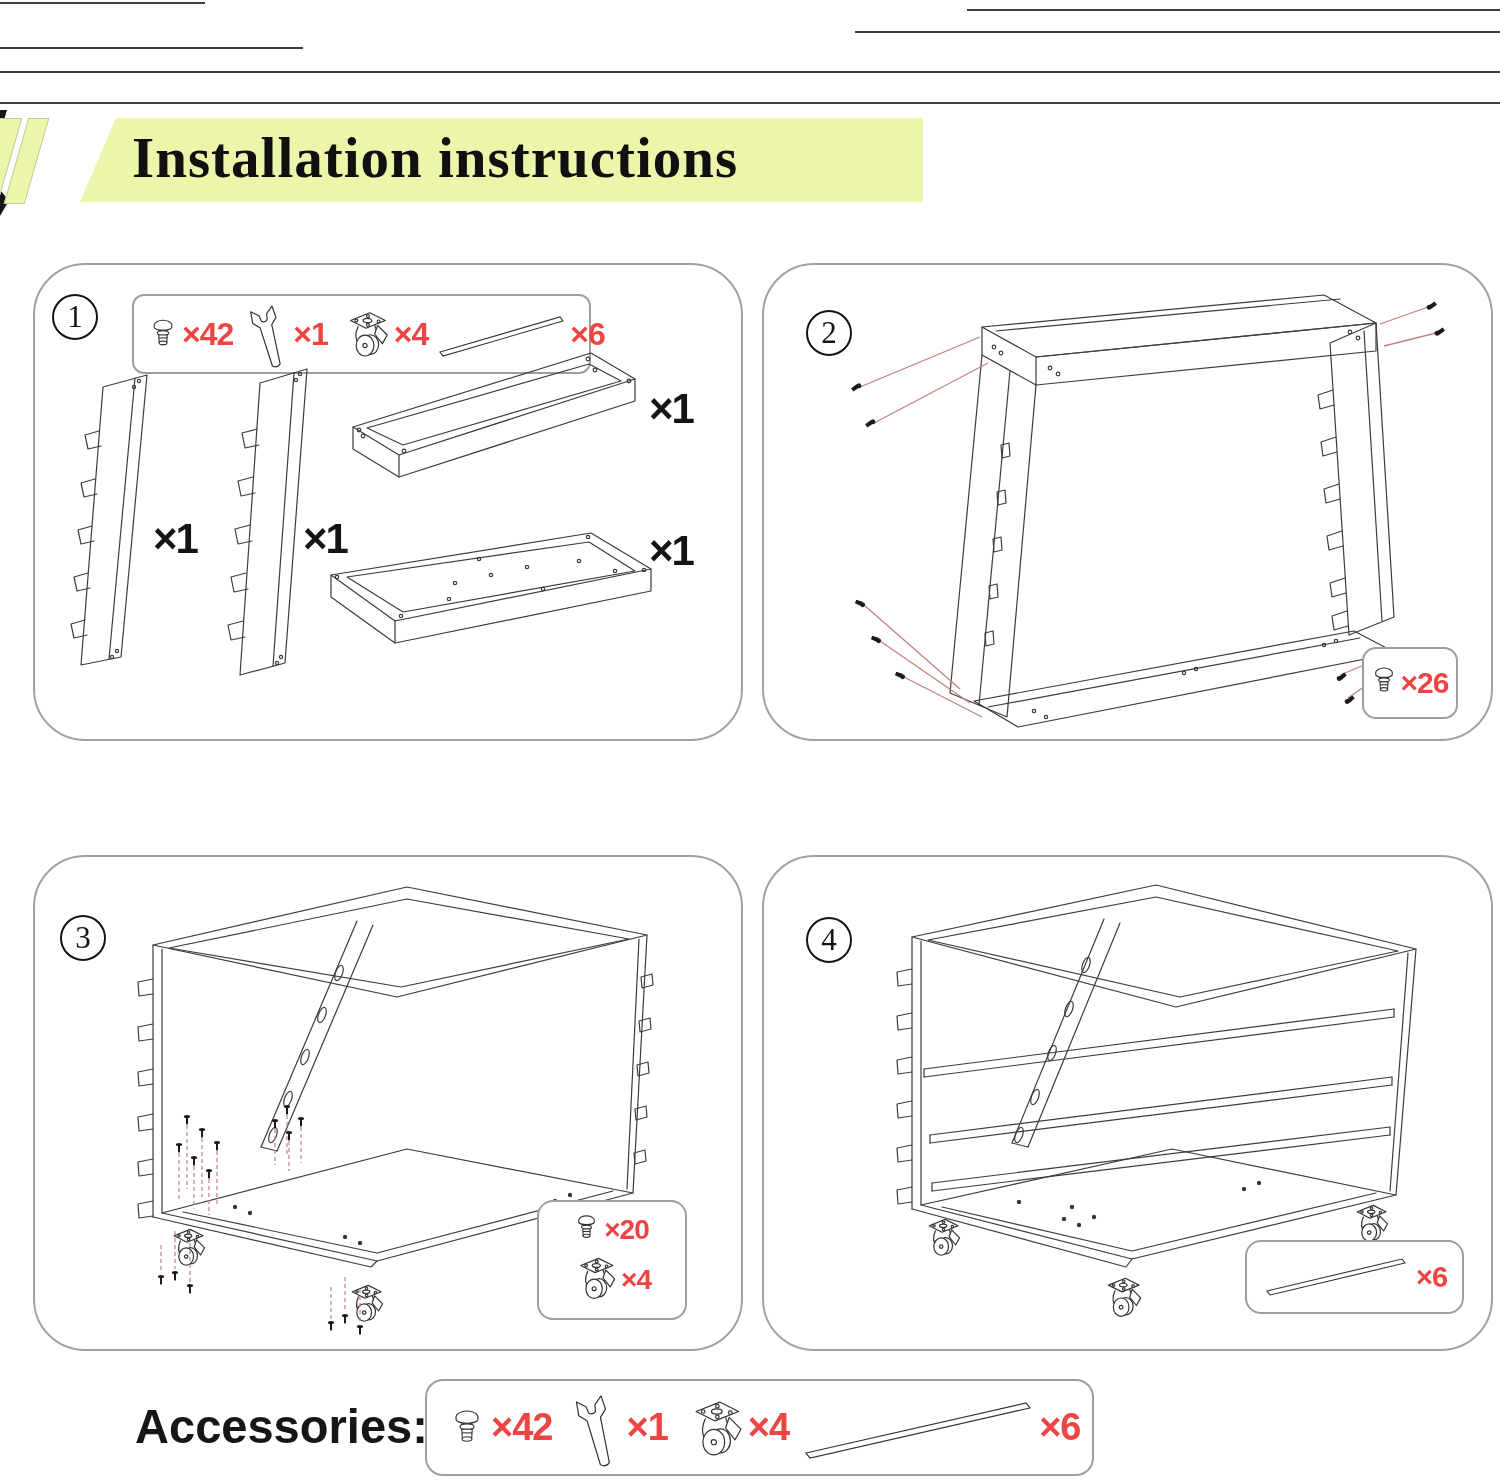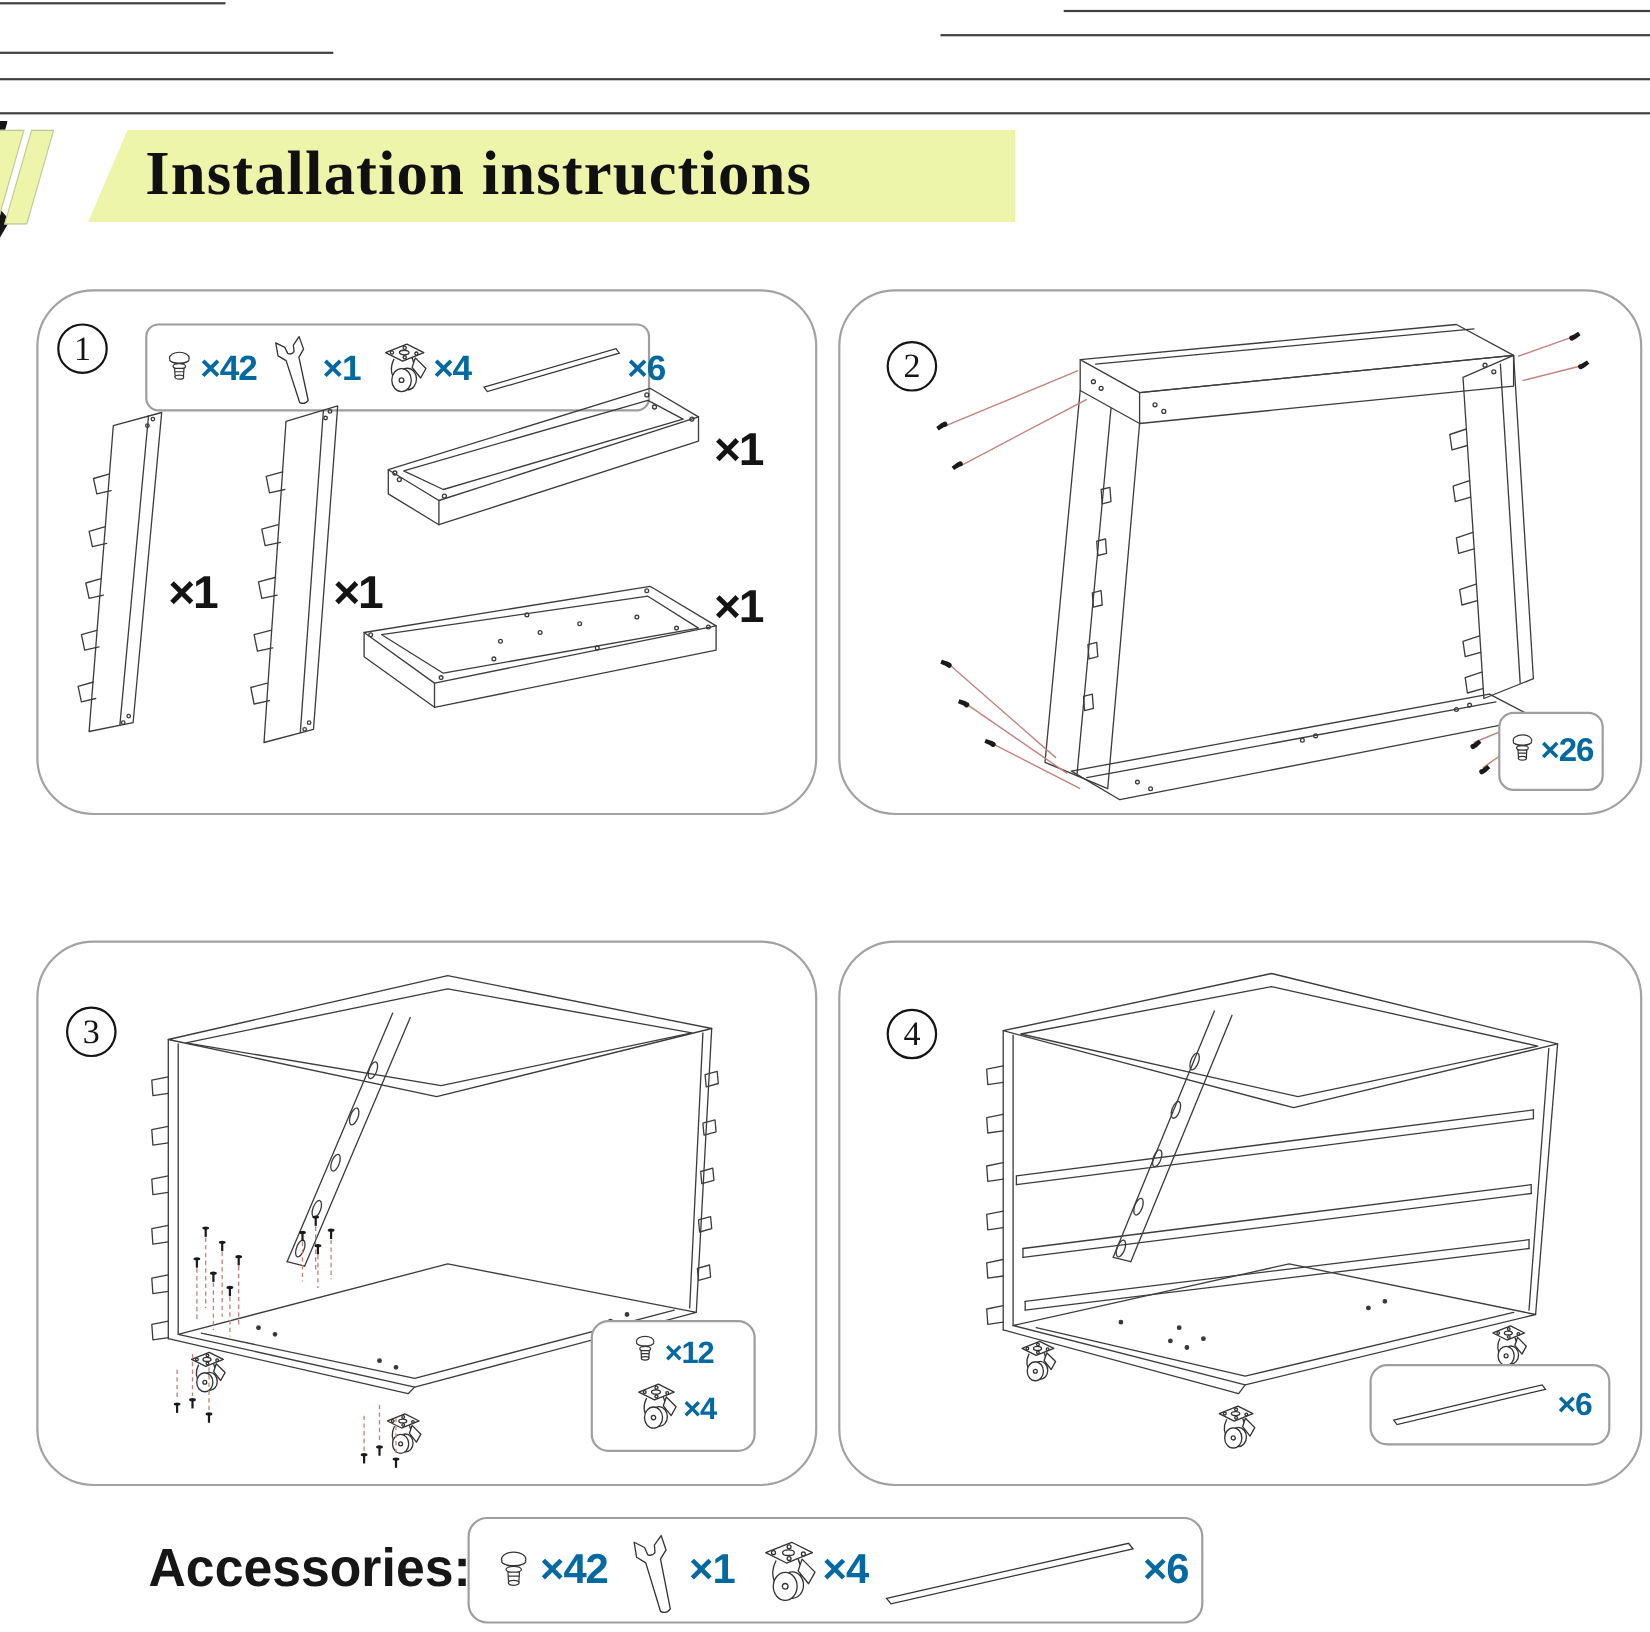--- a/index.html
+++ b/index.html
@@ -13,21 +13,21 @@
              clip-path:polygon(36px 0,100% 0,100% 100%,0 100%);}
   .title-text{position:absolute;left:52px;top:7px;font-family:"Liberation Serif",serif;
               font-weight:bold;font-size:57px;letter-spacing:1px;color:#101010;white-space:nowrap;}
   .panel{position:absolute;border:2px solid #a2a2a2;border-radius:52px;background:#fff;}
   .panel svg.draw{position:absolute;left:0;top:0;}
   .stepnum{position:absolute;width:42px;height:42px;border:2.6px solid #141414;border-radius:50%;
            display:flex;align-items:center;justify-content:center;
            font-family:"Liberation Serif",serif;font-size:31px;color:#141414;background:#fff;}
   .minibox{position:absolute;border:2px solid #9e9e9e;border-radius:14px;background:#fff;
            display:flex;align-items:center;}
-  .qty{font-weight:bold;color:#0369a1;letter-spacing:-1px;text-align:right;}
+  .qty{font-weight:bold;color:#ef4444;letter-spacing:-1px;text-align:right;}
   .x1{position:absolute;font-weight:bold;font-size:42px;letter-spacing:-2px;color:#141414;}
   .partsrow{display:flex;align-items:center;width:100%;height:100%;padding:0 16px;box-sizing:border-box;}
   .partsrow .icon{display:flex;align-items:center;justify-content:center;}
   .acc-label{position:absolute;left:135px;top:1398px;font-size:49px;font-weight:bold;
              letter-spacing:0px;transform:scaleX(.96);transform-origin:left;white-space:nowrap;}
   .callout-col{flex-direction:column;justify-content:center;gap:6px;}
   .crow{display:flex;align-items:center;}
   svg *{vector-effect:non-scaling-stroke;}
 </style>
 </head>
@@ -372,21 +372,21 @@
           <use href="#ic-screw-top" transform="translate(555,424)"></use>
         <use href="#ic-screw-top" transform="translate(526,422)"></use>
       </g>
     </svg>
 
     <div class="minibox callout-col" style="left:502px;top:343px;width:146px;height:116px;border-radius:16px">
       <div class="crow">
         <span class="icon"><svg width="23" height="30" viewBox="0 0 26 36">
               <use href="#ic-bolt"></use>
             </svg></span>
-        <span class="qty" style="font-size:28px;margin-left:6px">×12</span>
+        <span class="qty" style="font-size:28px;margin-left:6px">×20</span>
       </div>
       <div class="crow">
         <span class="icon"><svg width="44" height="50" viewBox="-24 -28 48 56">
               <use href="#ic-caster"></use>
             </svg></span>
         <span class="qty" style="font-size:28px;margin-left:4px">×4</span>
       </div>
     </div>
   </div>
 

